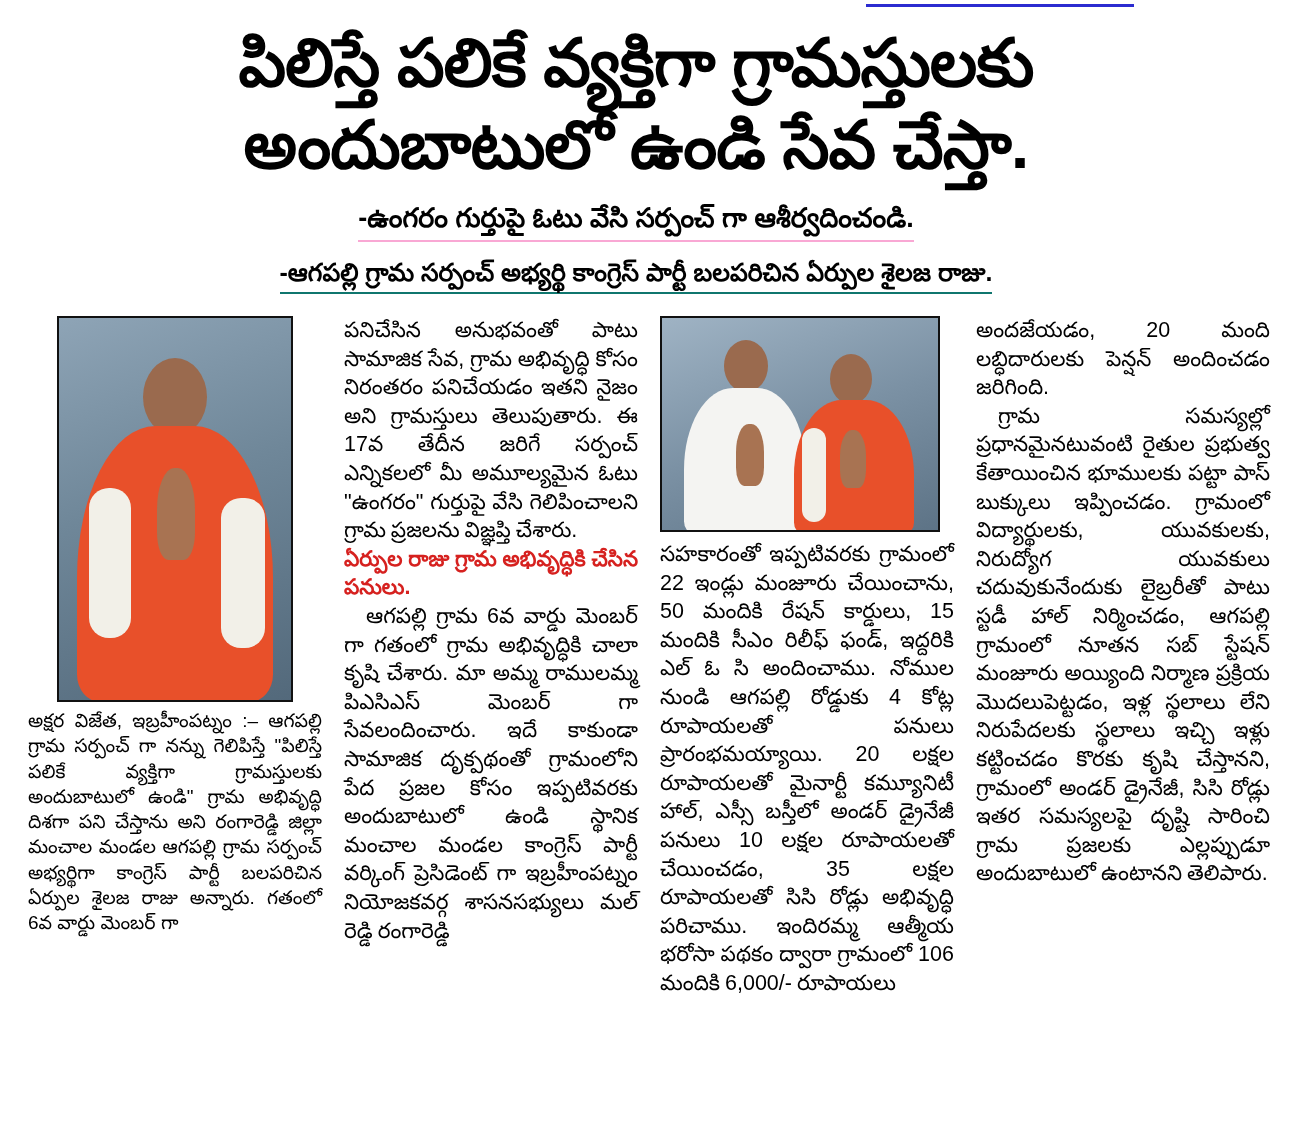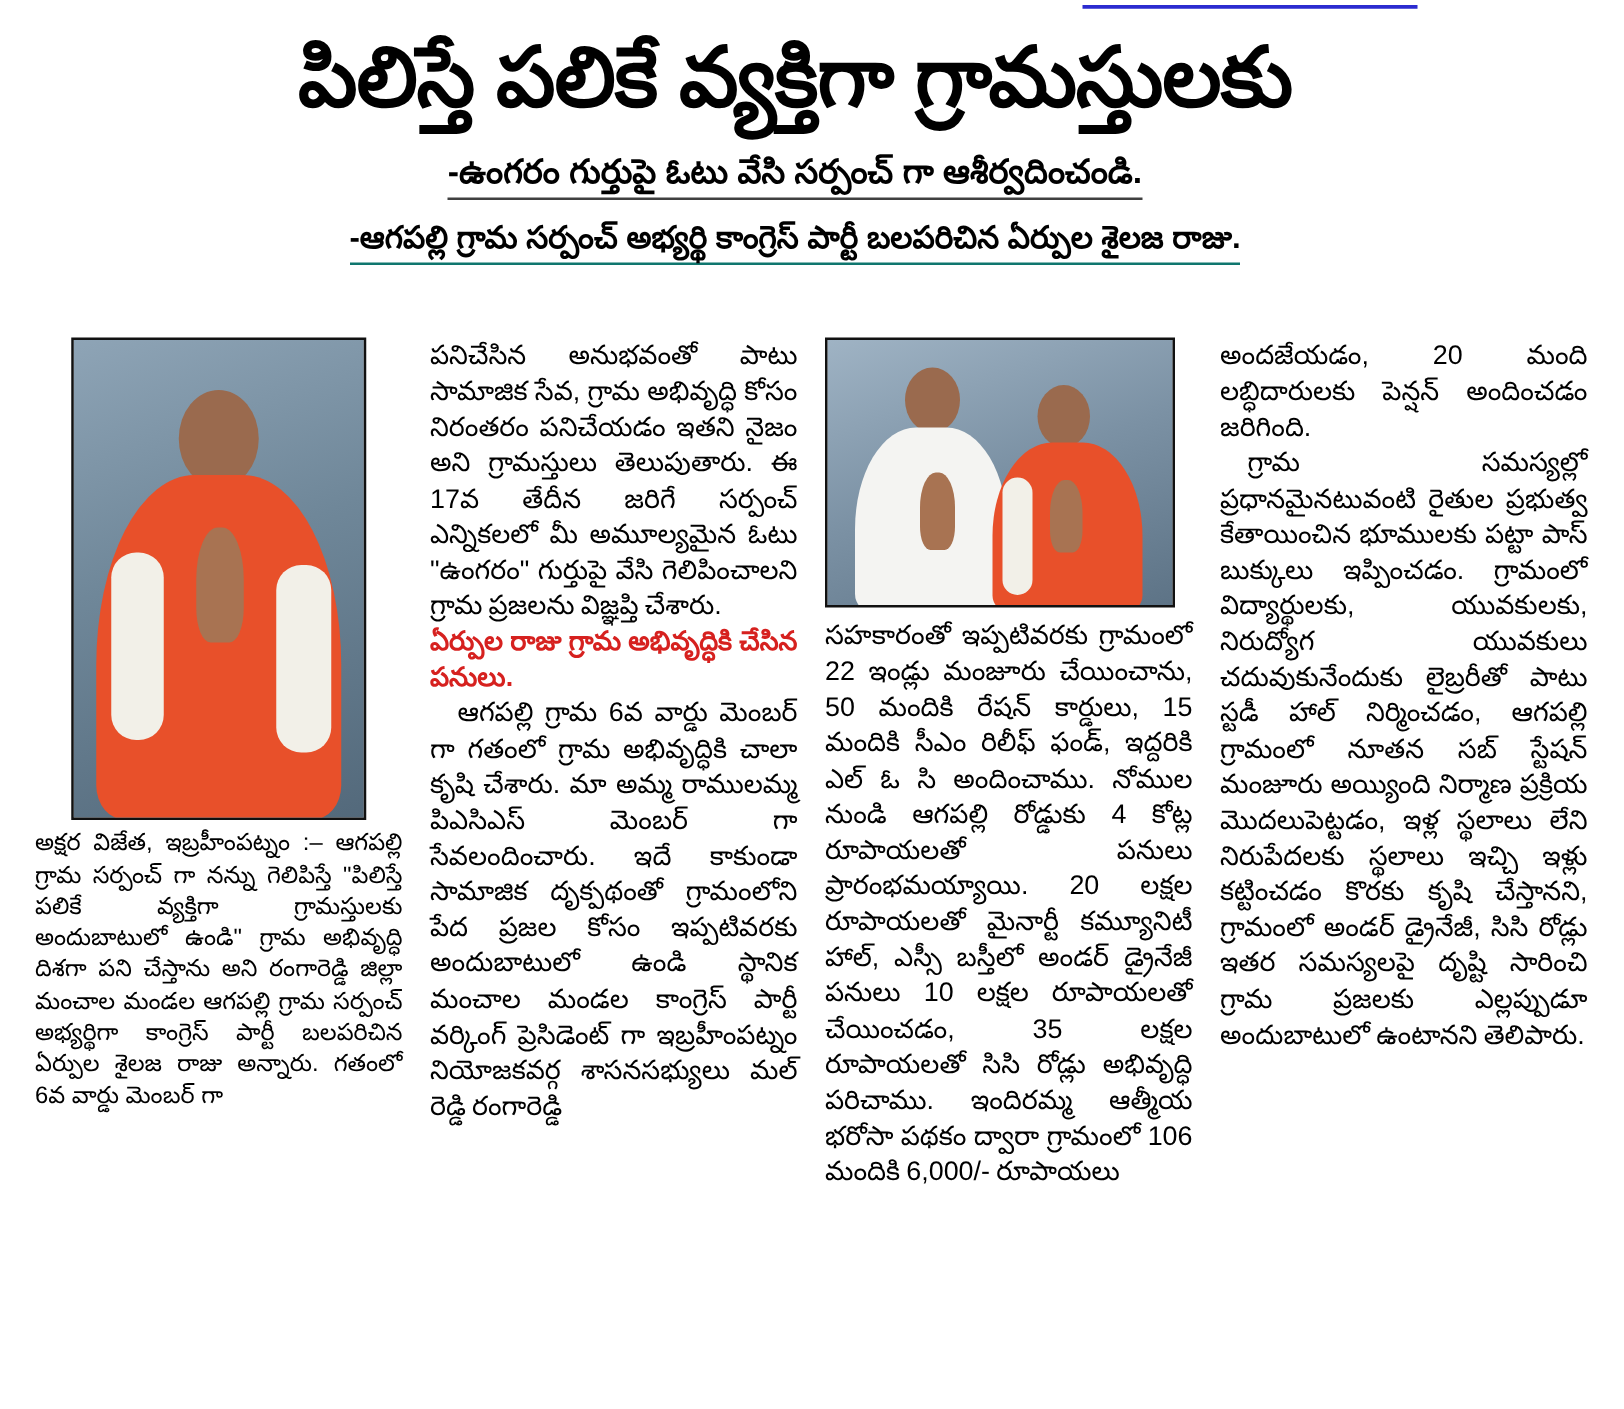--- a/index.html
+++ b/index.html
@@ -49,21 +49,21 @@
 
   .subhead {
     text-align: center;
     font-size: 27px;
     font-weight: bold;
     margin: 16px 0 0 0;
     line-height: 1.3;
   }
   .subhead .rule-under {
     display: inline-block;
-    border-bottom: 2px solid #404040;
+    border-bottom: 2px solid #f9a8d4;
     padding-bottom: 3px;
   }
   .subhead2 {
     text-align: center;
     font-size: 25px;
     font-weight: bold;
     margin: 14px 0 0 0;
     line-height: 1.3;
   }
   .subhead2 .rule-under {
@@ -74,21 +74,20 @@
 
   .columns {
     display: flex;
     gap: 22px;
     margin-top: 22px;
     align-items: flex-start;
   }
   .col {
     width: 294px;
     flex: 0 0 294px;
-    margin-top: 36px;
   }
 
   .photo {
     width: 232px;
     height: 382px;
     border: 2px solid #111;
     margin: 0 auto 6px auto;
     position: relative;
     overflow: hidden;
     background: linear-gradient(160deg, #8ea4b6 0%, #6f8799 45%, #53697b 100%);
@@ -156,20 +155,21 @@
 </style>
 </head>
 <body>
 
 <div class="page">
 
   <div class="top-rule"></div>
 
   <h1 class="headline">
     <span class="line">పిలిస్తే పలికే వ్యక్తిగా గ్రామస్తులకు</span>
+    <span class="line">అందుబాటులో ఉండి సేవ చేస్తా.</span>
   </h1>
 
   <div class="subhead">
     <span class="rule-under">-ఉంగరం గుర్తుపై ఓటు వేసి సర్పంచ్ గా ఆశీర్వదించండి.</span>
   </div>
 
   <div class="subhead2">
     <span class="rule-under">-ఆగపల్లి గ్రామ సర్పంచ్ అభ్యర్థి కాంగ్రెస్ పార్టీ బలపరిచిన ఏర్పుల శైలజ రాజు.</span>
   </div>
 

